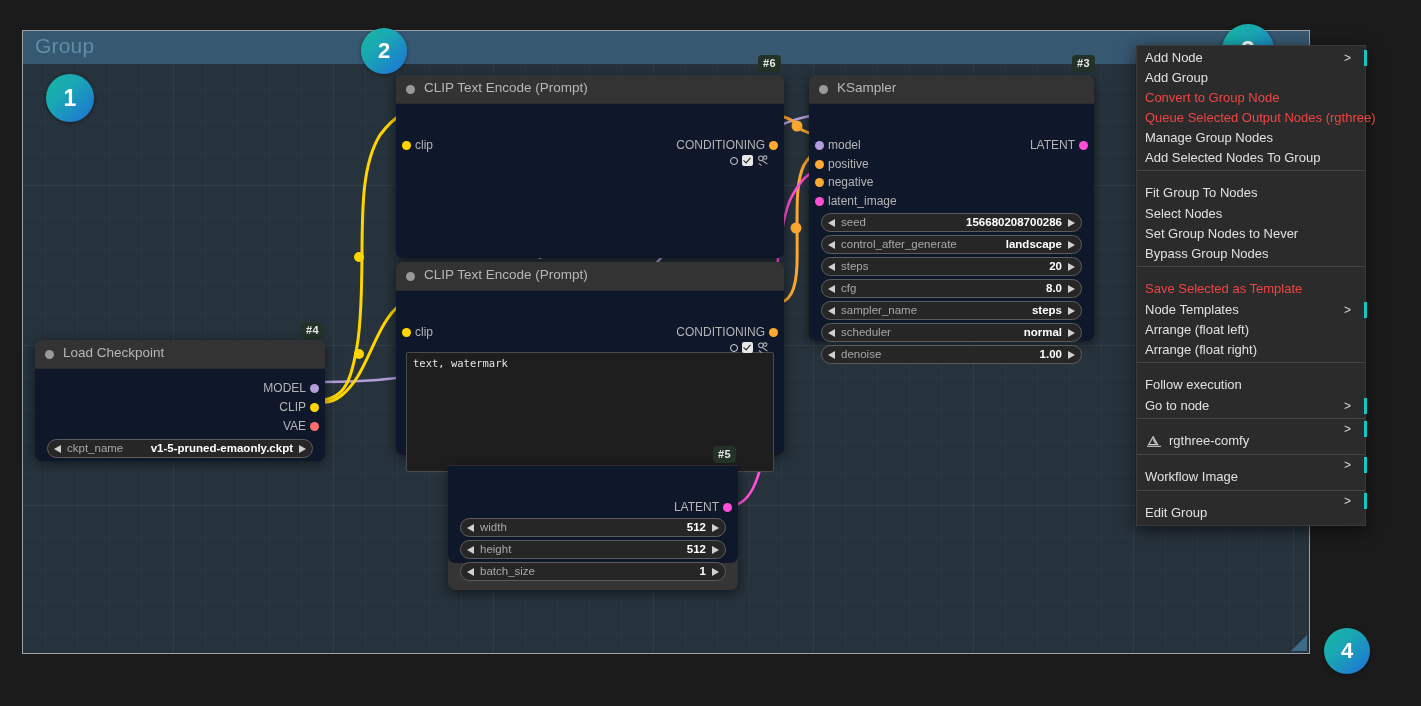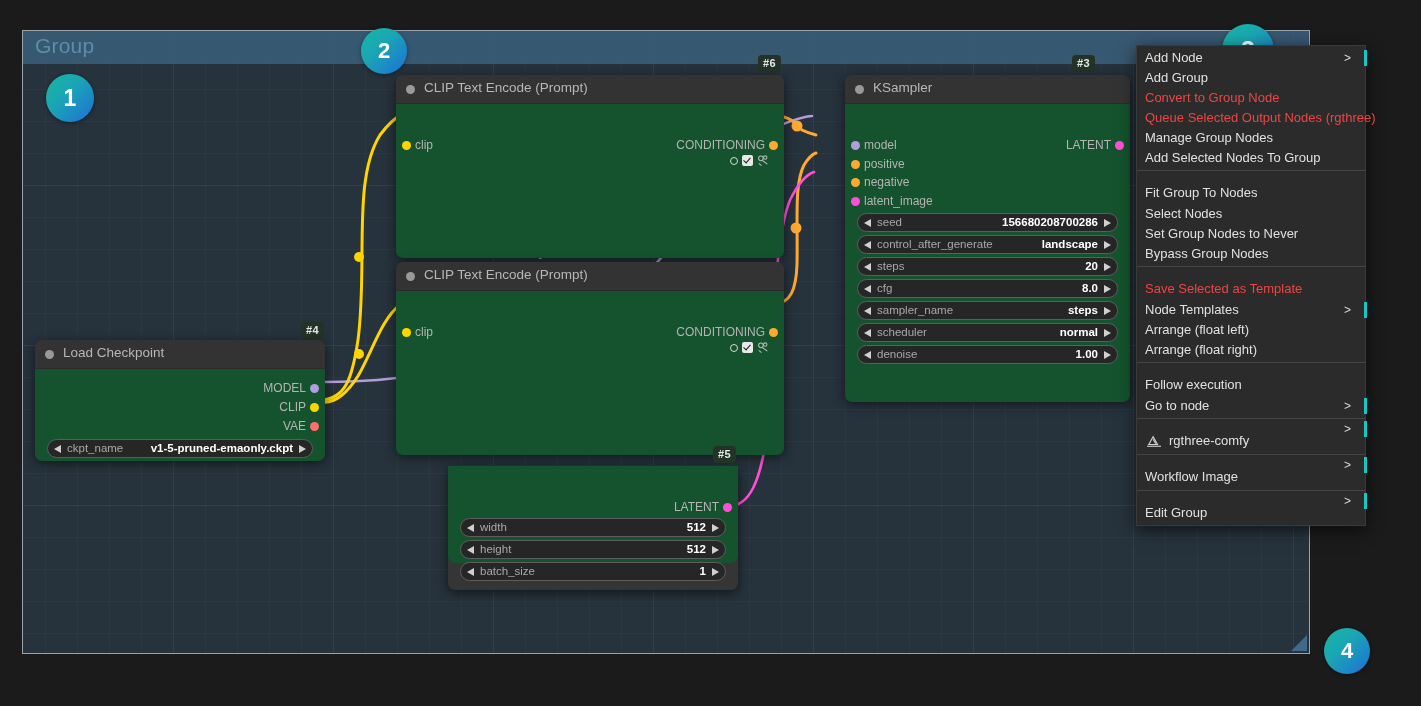--- a/index.html
+++ b/index.html
@@ -90,21 +90,21 @@
     background: #999999;
   }
   .node-title-text {
     position: absolute;
     left: 28px; top: 5px;
     font-size: 13.5px;
     color: #b7b7b7;
   }
   .node-body {
     position: relative;
-    background: #14532d;
+    background: #0f172a;
     border-radius: 0 0 7px 7px;
     border-top: 1px solid #2b2b2b;
     height: calc(100% - 28px);
   }
   .node-badge {
     position: absolute;
     background: #243328;
     color: #e7e7e7;
     font-size: 11px;
     font-weight: bold;
@@ -386,26 +386,27 @@
         <span class="ta-check"></span>
         <svg class="ta-brush" viewBox="0 0 20 18">
           <g fill="none" stroke="#cfcfcf" stroke-width="1.4">
             <circle cx="5" cy="6" r="3.2"></circle>
             <circle cx="11" cy="5" r="2.4"></circle>
             <path d="M7 9 L14 14"></path>
             <path d="M2 13 L6 16"></path>
           </g>
         </svg>
       </div>
+      <div class="textarea-w" style="left:10px; top:61px; width:368px; height:120px;">text, watermark</div>
     </div>
   </div>
   <div class="node-badge" style="left:713px; top:446px; z-index:12;">#5</div>
 
   <div class="node-badge" style="left:1072px; top:55px;">#3</div>
-  <div class="node" style="left:845px; top:75px; width:285px; height:326px; z-index:10;">
+  <div class="node" style="left:809px; top:75px; width:285px; height:265px; z-index:10;">
     <div class="node-title">
       <div class="node-title-dot"></div>
       <div class="node-title-text">KSampler</div>
     </div>
     <div class="node-body">
       <div class="slot slot-in" style="top:34px;">
         <span class="slot-dot" style="background:#b39ddb;"></span>
         <span>model</span>
       </div>
       <div class="slot slot-in" style="top:53px;">

